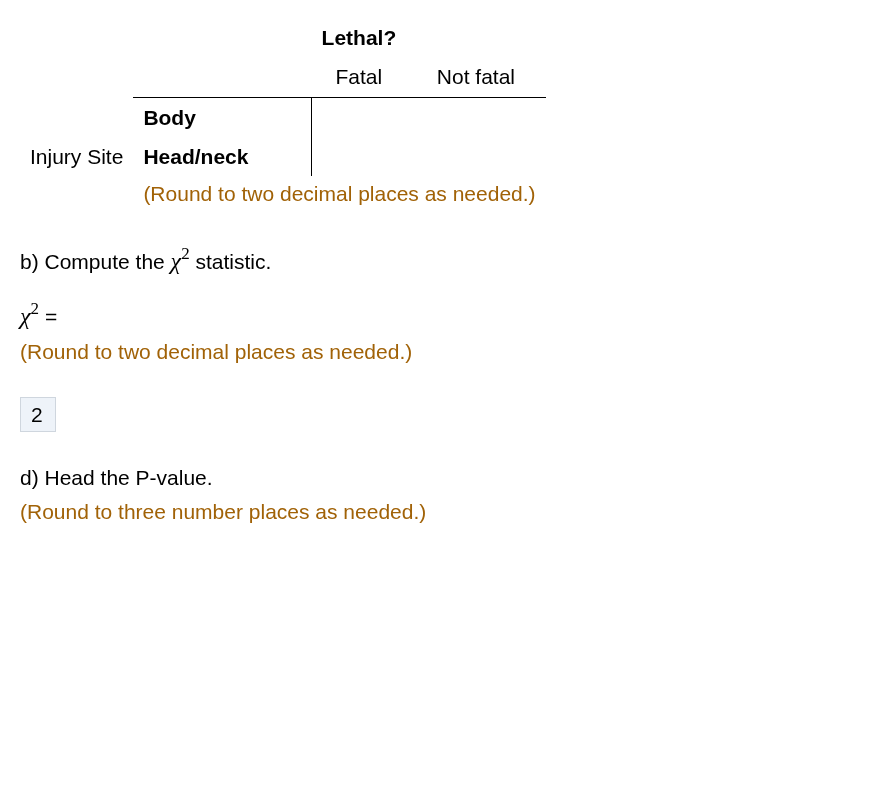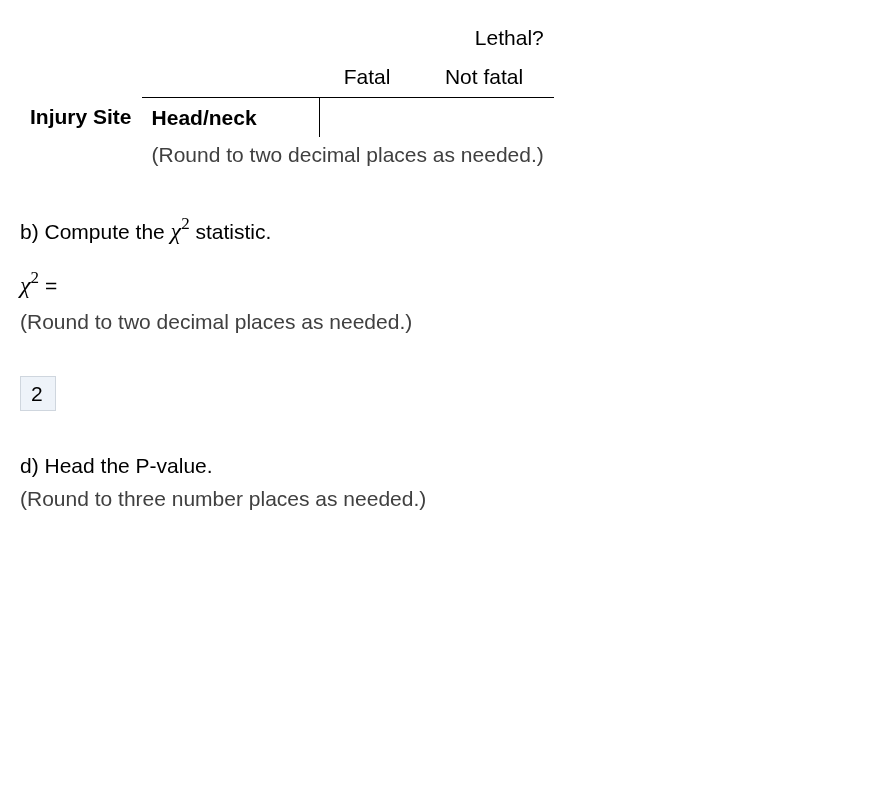--- a/index.html
+++ b/index.html
@@ -5,60 +5,60 @@
   body {
     font-family: Arial, Helvetica, sans-serif;
     font-size: 21px;
     margin: 0;
     padding: 18px 20px;
     width: 890px;
     box-sizing: border-box;
     color: #000;
     line-height: 1.3;
   }
-  .hint { color: #404040; }
+  .hint { color: #a16207; }
   .chi2 {
     font-family: 'Times New Roman', Times, serif;
     font-style: italic;
     font-size: 24px;
   }
   .sup {
     font-family: 'Times New Roman', Times, serif;
     font-size: 17px;
     vertical-align: super;
     position: relative;
     top: -2px;
     font-style: normal;
   }
   .table-wrap { margin-bottom: 6px; }
   .ctable { border-collapse: collapse; }
   .ctable td { padding: 6px 10px; }
   .lethal-header {
-    text-align: right;
-    font-weight: normal;
+    text-align: left;
+    font-weight: bold;
     padding-bottom: 4px;
   }
   .col-header {
     font-weight: normal;
     text-align: center;
     border-bottom: 1px solid #000;
     padding: 6px 30px 8px 30px;
   }
   .row-cat {
     font-weight: bold;
     padding: 10px 16px 10px 10px;
   }
   .vline { border-left: 1px solid #000; }
   .row-axis {
-    font-weight: bold;
+    font-weight: normal;
     padding-right: 18px;
     padding-left: 0;
   }
   .round-row td { padding-top: 4px; }
-  .section { margin-top: 41px; }
+  .section { margin-top: 32px; }
   .input-box {
     display: inline-block;
     background: #eef3f9;
     border: 1px solid #cfd6de;
     padding: 3px 10px;
     font-size: 21px;
     min-width: 14px;
     text-align: left;
   }
   .gap-sm { margin-top: 6px; }
@@ -73,20 +73,26 @@
         <tr>
       <td></td>
       <td></td>
       <td colspan="2" class="lethal-header">Lethal?</td>
     </tr>
     <tr>
       <td></td>
       <td style="border-bottom:1px solid #000;"></td>
       <td class="col-header">Fatal</td>
       <td class="col-header">Not fatal</td>
+    </tr>
+    <tr>
+      <td></td>
+      <td class="row-cat">Body</td>
+      <td class="vline"></td>
+      <td></td>
     </tr>
     <tr>
       <td class="row-axis">Injury Site</td>
       <td class="row-cat">Head/neck</td>
       <td class="vline"></td>
       <td></td>
     </tr>
     <tr class="round-row">
       <td></td>
       <td colspan="3" class="hint">(Round to two decimal places as needed.)</td>

